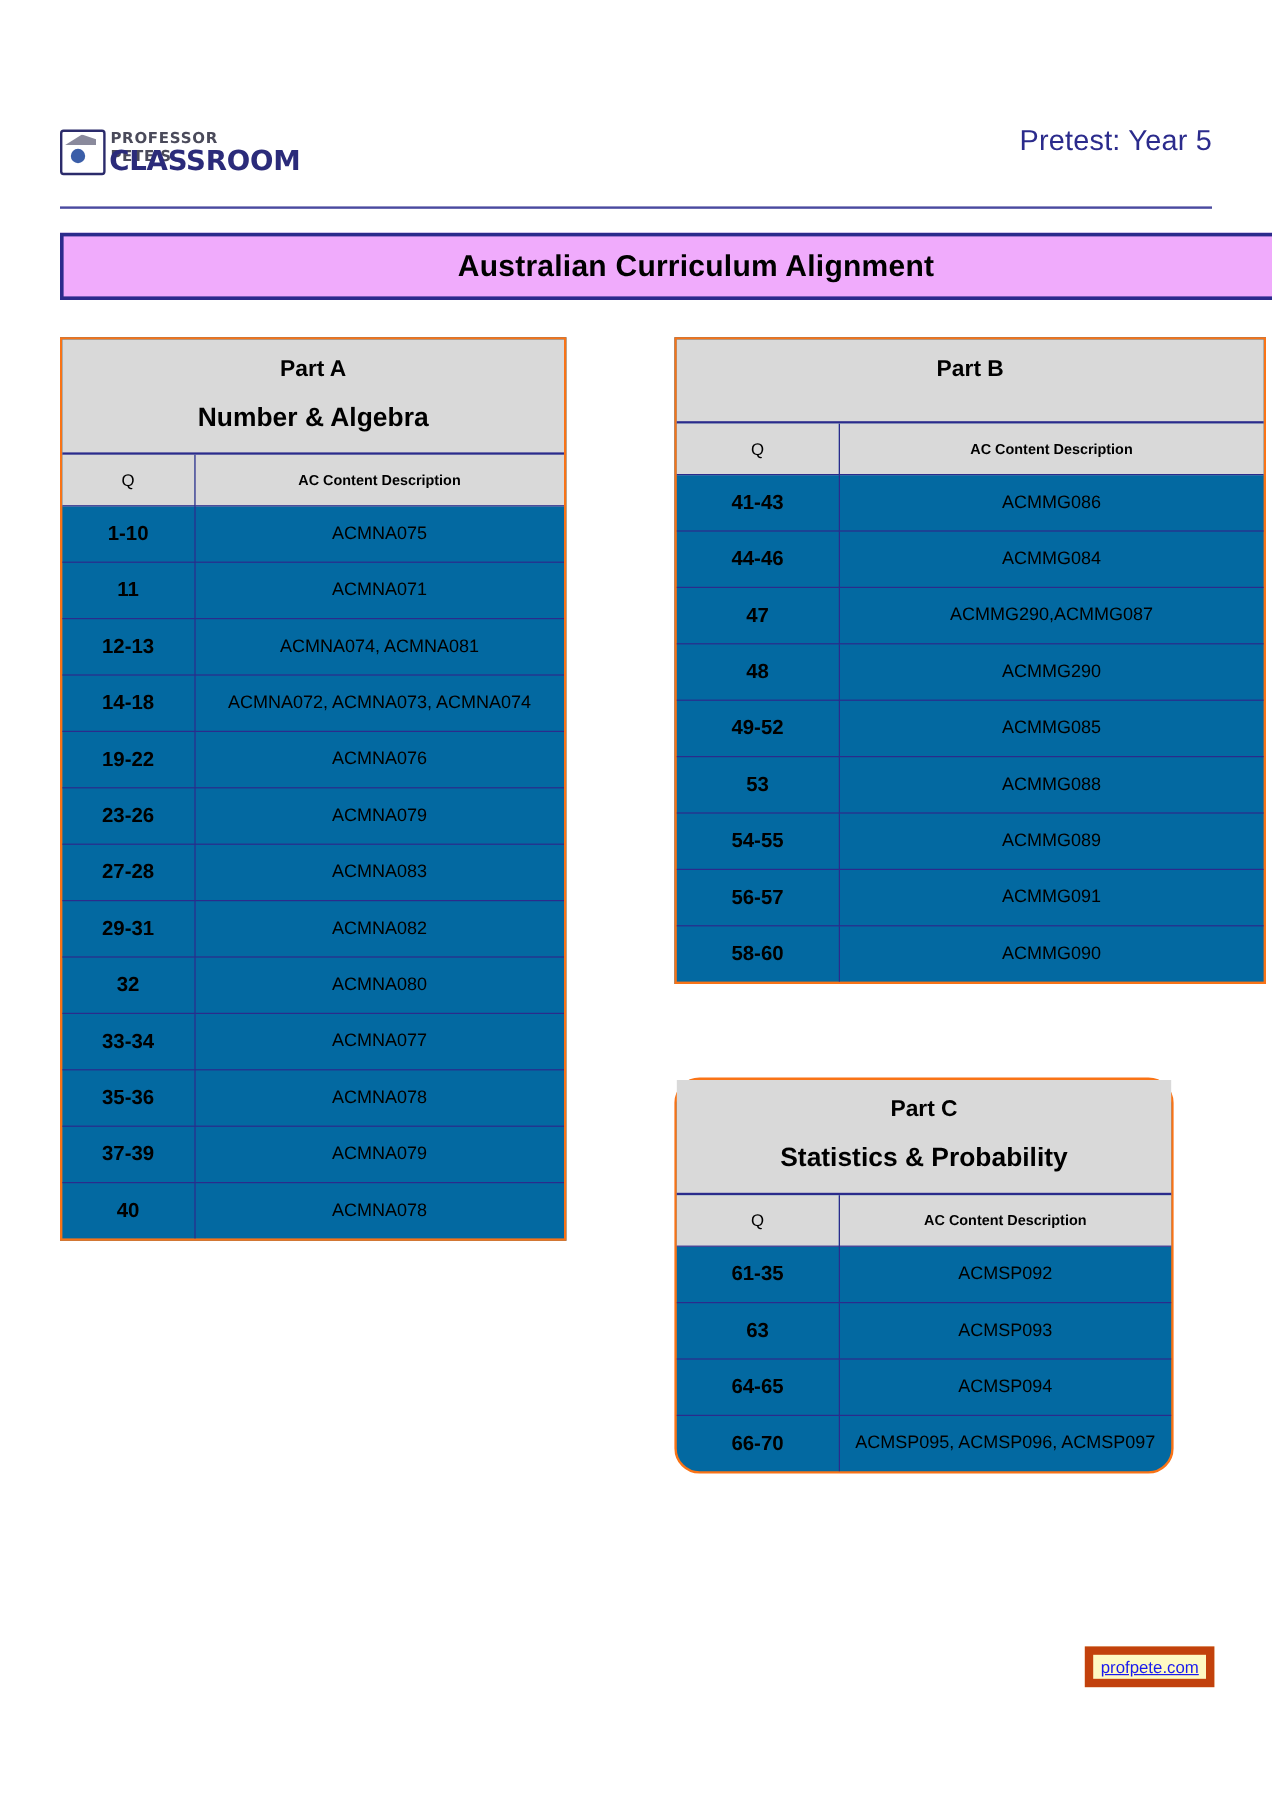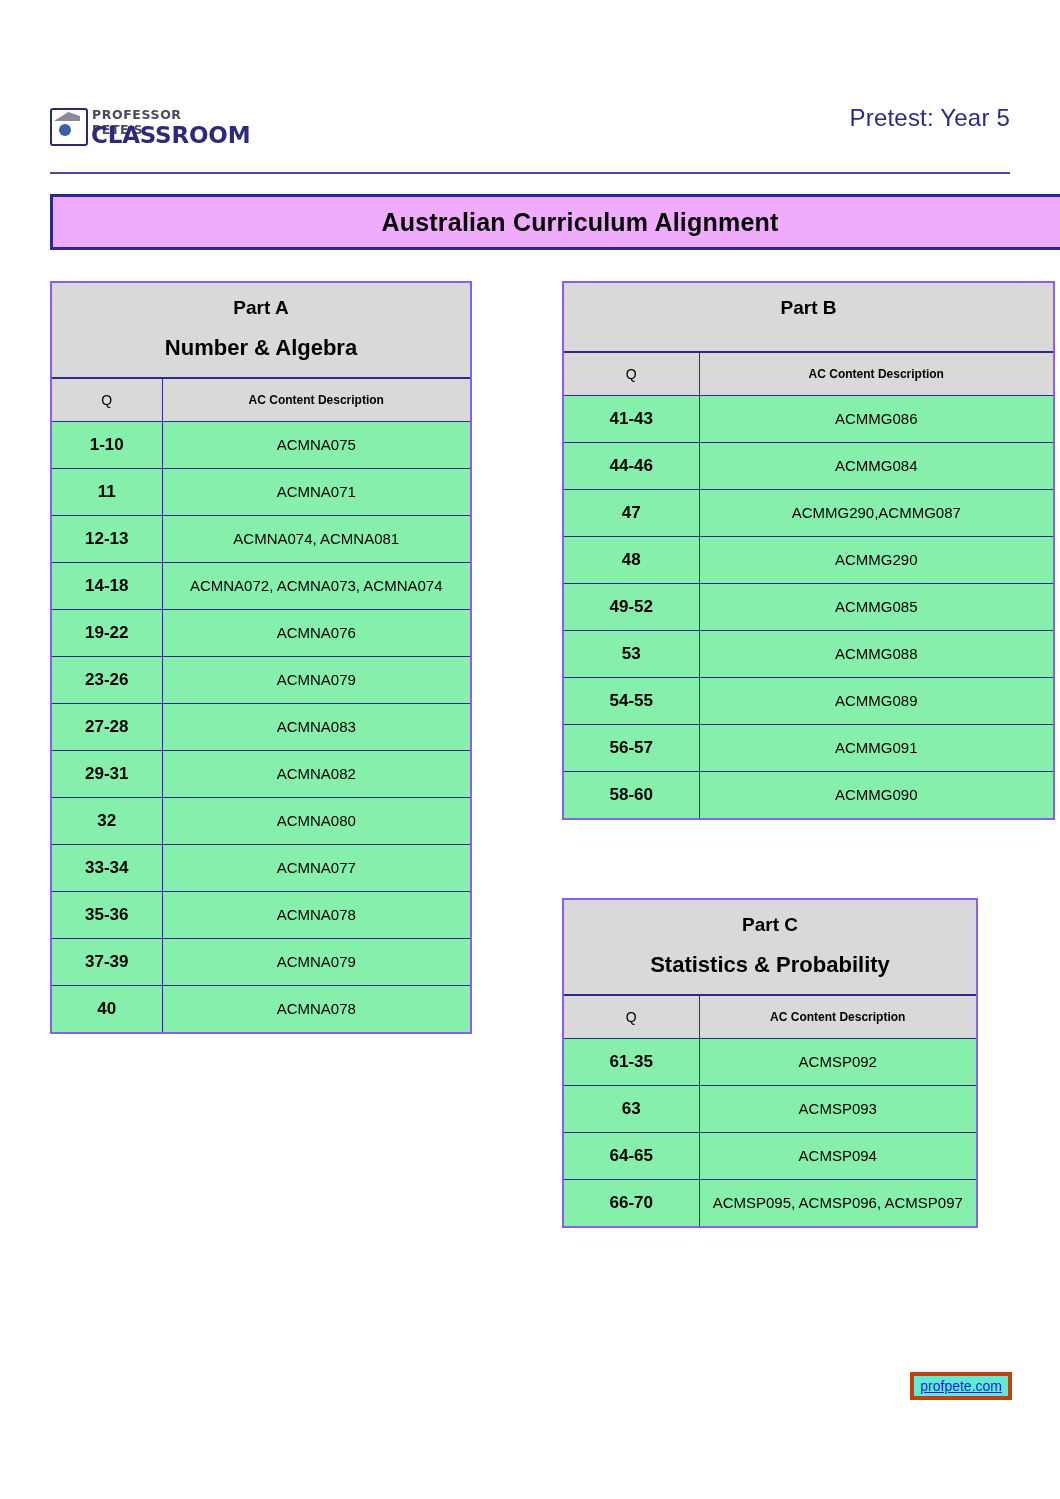--- a/index.html
+++ b/index.html
@@ -122,23 +122,23 @@
   }
   .title-box-inner {
     font-size: 25px;
     font-weight: bold;
     letter-spacing: 0.2px;
   }
 
   
   .tbl {
     position: absolute;
-    border: 2px solid #8b5cf6;
+    border: 2px solid #f97316;
     box-sizing: border-box;
-    background: #86efac;
+    background: #0369a1;
   }
   .tbl .cap {
     background: #d9d9d9;
     border-bottom: 2px solid #2b2b8c;
     text-align: center;
     padding: 14px 4px 16px 4px;
   }
   .cap-line1 {
     font-size: 19px;
     font-weight: bold;
@@ -186,33 +186,33 @@
   }
   
   table.grid tr:first-child th { border-top: none; }
   table.grid tr td:first-child, table.grid tr th:first-child { border-left: none; }
   table.grid tr td:last-child, table.grid tr th:last-child { border-right: none; }
   table.grid tr:last-child td { border-bottom: none; }
 
   
   #partA { left: 50px; top: 281px; width: 422px; }
   #partB { left: 562px; top: 281px; width: 493px; }
-  #partC { left: 562px; top: 898px; width: 416px; }
+  #partC { left: 562px; top: 898px; width: 416px; border-radius: 21px; }
 
   
   .footer-link {
     position: absolute;
     right: 48px;
     top: 1372px;
     font-size: 14px;
     color: #1a1aee;
     text-decoration: underline;
-    border: 4px solid #c2410c;
+    border: 7px solid #c2410c;
     padding: 2px 6px;
-    background: #5eead4;
+    background: #fef9c3;
   }
 </style>
 </head>
 <body>
 
 <div class="page">
 
   <div class="header">
     <div class="logo">
       <span class="logo-mark"></span>

